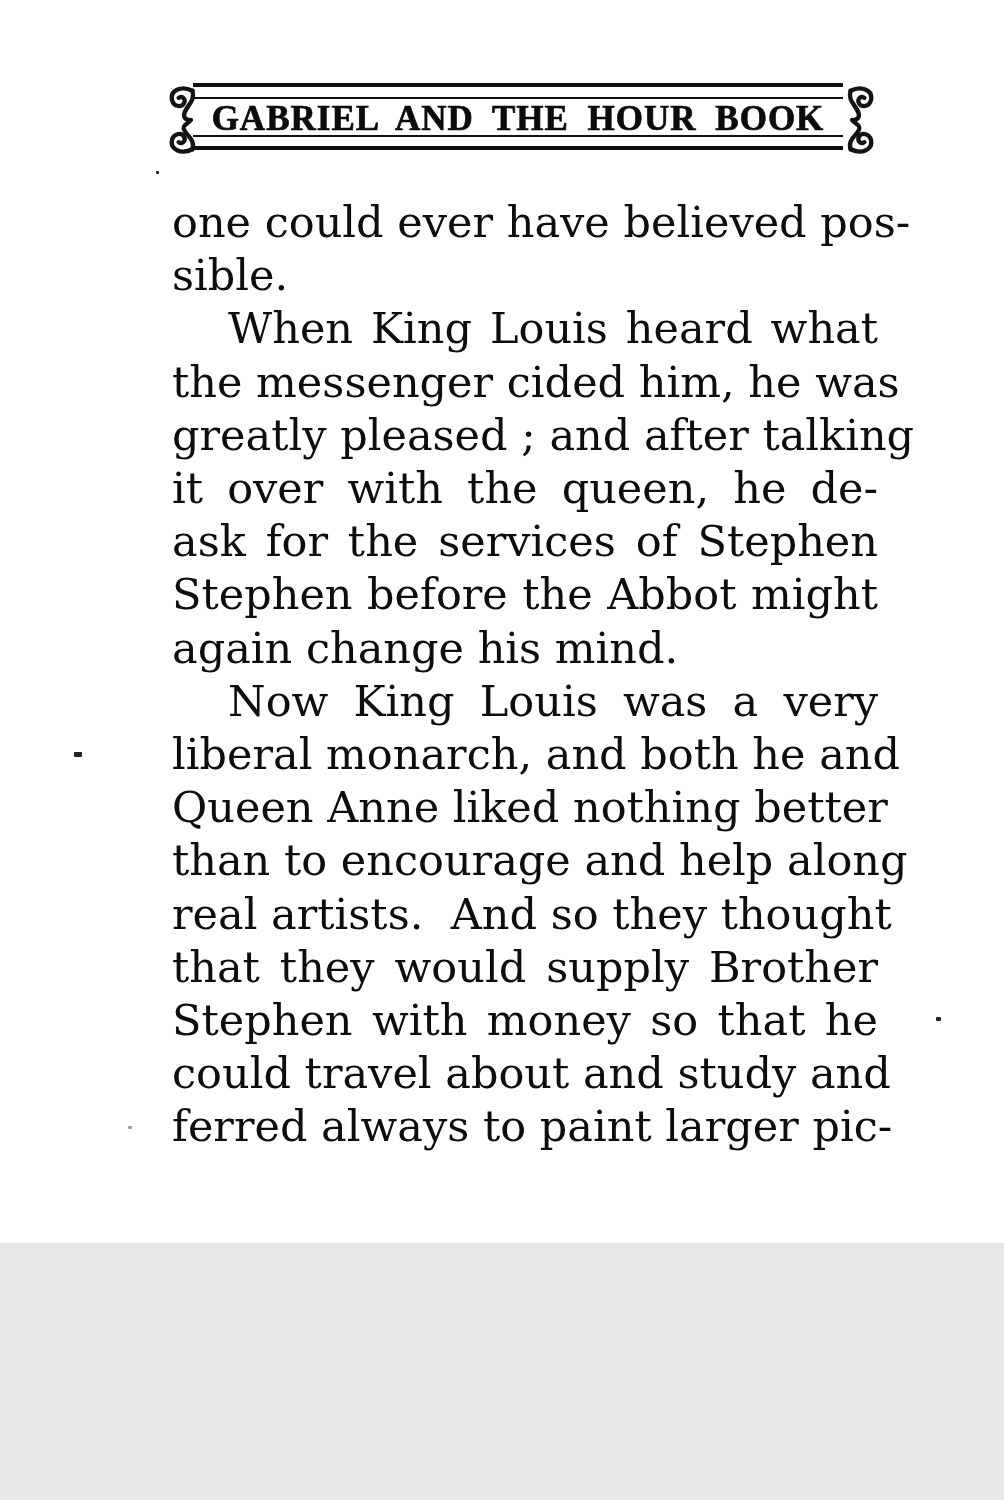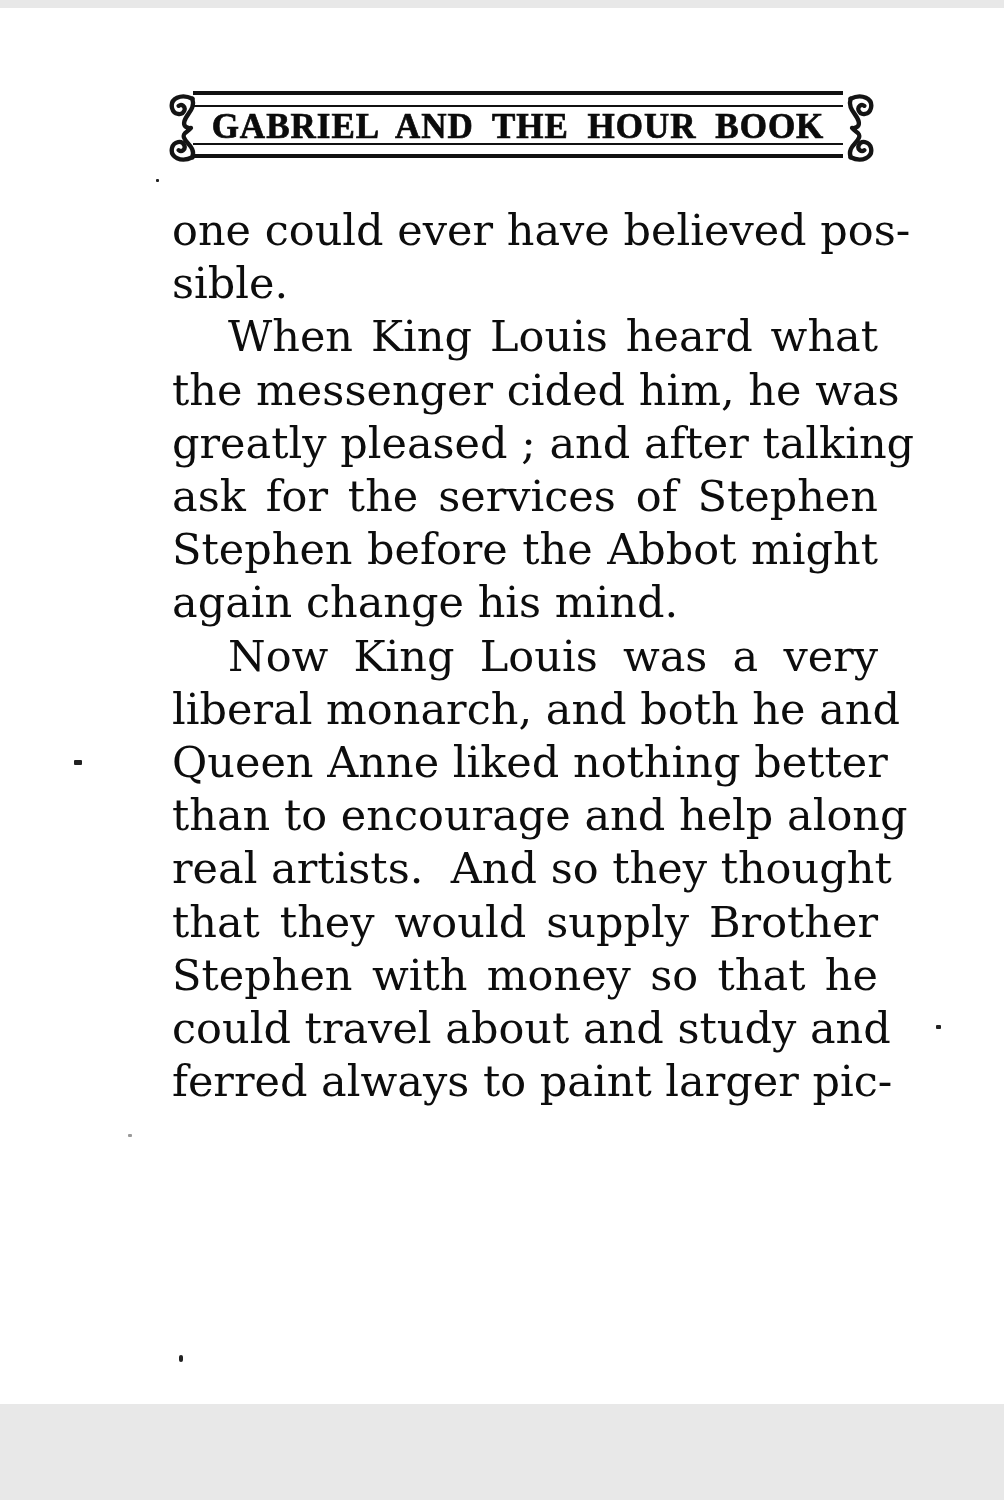--- a/index.html
+++ b/index.html
@@ -1,23 +1,23 @@
 <!DOCTYPE html>
 <html><head>
 <meta charset="utf-8">
 <style>
   html,body{margin:0;padding:0;background:#e8e8e8;}
   .page{
     position:relative;
-    width:1004px;height:1396px;
+    width:1004px;height:1243px;
     background:#ffffff;
     overflow:hidden;
     font-family:"DejaVu Serif","Liberation Serif",serif;
     color:#0d0d0d;
-    margin:8px auto;
+    margin:0 auto;
   }
   
   .rulebox{
     position:absolute;
     left:193px;top:83px;width:650px;height:67px;
   }
   .rules-top{
     position:absolute;top:0;left:0;right:0;height:10px;
     border-top:4px solid #111;border-bottom:2px solid #111;
   }
@@ -109,20 +109,21 @@
       <path d="M29 67 C17 73, 5 67, 7.5 57 C9.3 50, 18 48.5, 20.5 54.5 C22 59, 17.5 62, 14.5 59.5"></path>
     </svg>
   </div>
 
   <div class="textblock">
     <div class="line">one could ever have believed pos-</div>
     <div class="line pend">sible.</div>
     <div class="line indent">When King Louis heard what</div>
     <div class="line">the messenger cided him, he was</div>
     <div class="line">greatly pleased ; and after talking</div>
+    <div class="line">it over with the queen, he de-</div>
     <div class="line">ask for the services of Stephen</div>
     <div class="line">Stephen before the Abbot might</div>
     <div class="line pend">again change his mind.</div>
     <div class="line indent">Now King Louis was a very</div>
     <div class="line">liberal monarch, and both he and</div>
     <div class="line">Queen Anne liked nothing better</div>
     <div class="line">than to encourage and help along</div>
     <div class="line">real artists.&nbsp; And so they thought</div>
     <div class="line">that they would supply Brother</div>
     <div class="line">Stephen with money so that he</div>

